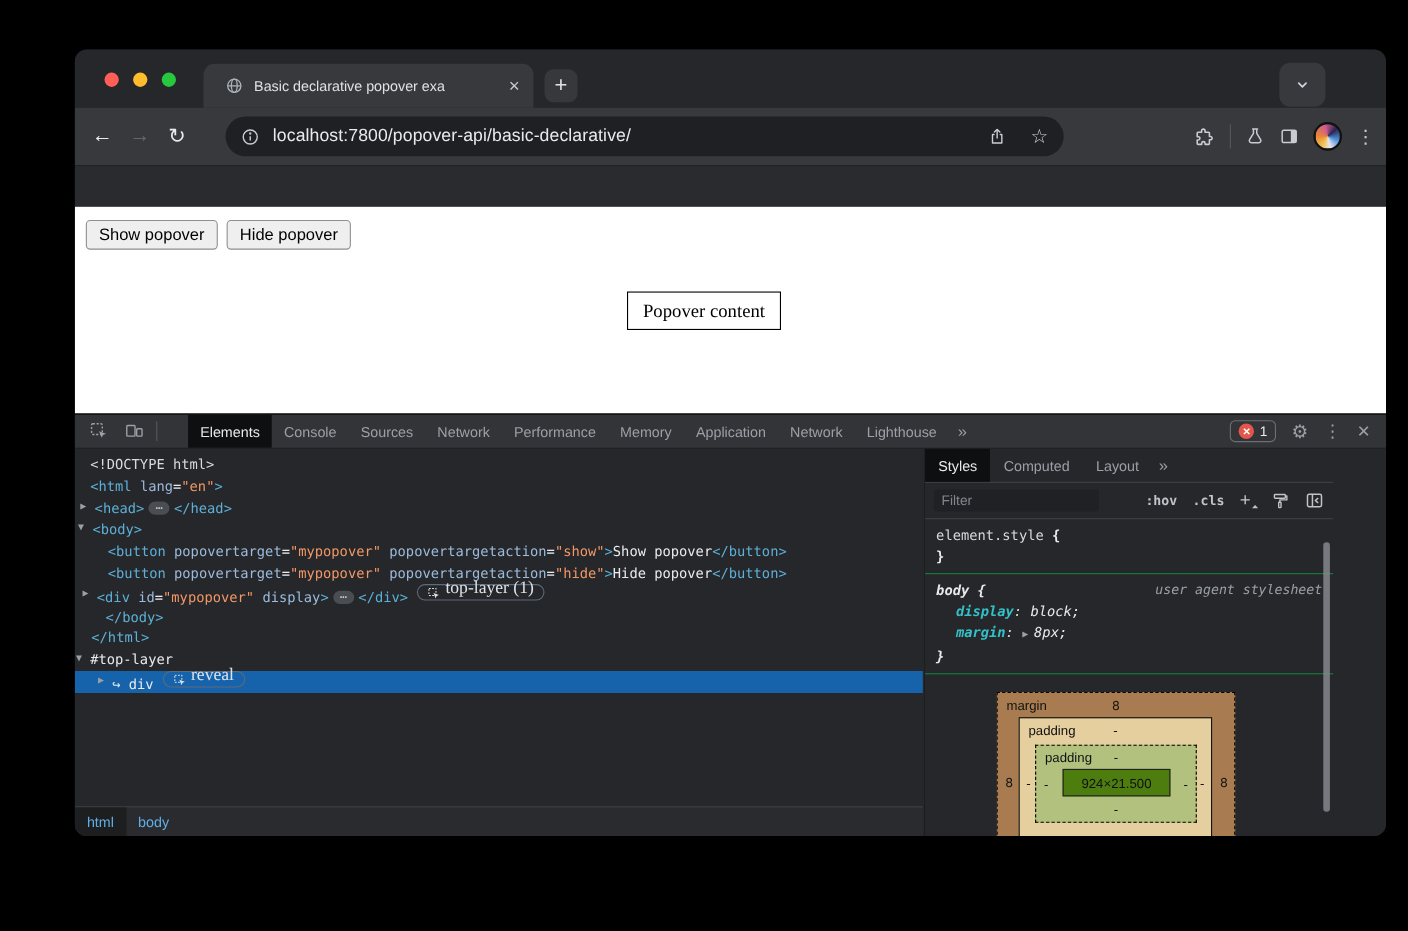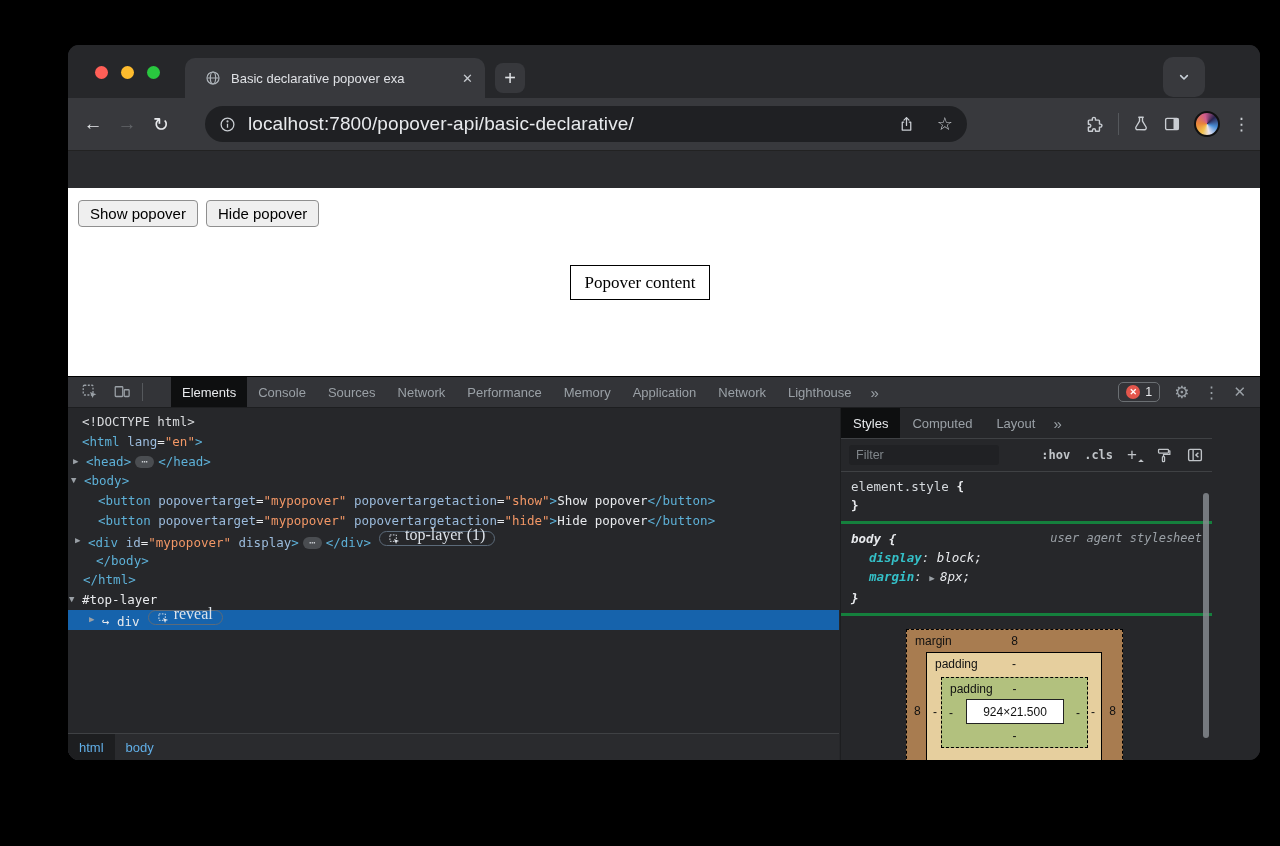--- a/index.html
+++ b/index.html
@@ -25,21 +25,21 @@
   .chevron-btn { position:absolute; left:1095px; top:12px; width:42px; height:40px; border-radius:10px;
                  background:#38393d; display:flex; align-items:center; justify-content:center; }
 
   
   .toolbar { position:absolute; left:0; top:53px; width:100%; height:52px; background:#38393d;
              display:flex; align-items:center; }
   .navbtn { width:34px; text-align:center; font-size:19px; color:#e8eaed; }
   .navbtn.dim { color:#63666a; }
   .url-pill { position:absolute; left:137px; top:8px; width:762px; height:36px; border-radius:18px;
               background:#1f2023; display:flex; align-items:center; padding:0 14px; }
-  .url-text { color:#e8eaed; font-size:19px; margin-left:12px; letter-spacing:.1px; }
+  .url-text { color:#e8eaed; font-size:16px; margin-left:12px; letter-spacing:.1px; }
   .pill-icons { margin-left:auto; display:flex; align-items:center; gap:22px; }
   .tb-right { position:absolute; right:10px; top:8px; height:36px; display:flex; align-items:center; gap:13px; }
   .tb-divider { width:1px; height:22px; background:#55585c; }
   .avatar { width:26px; height:26px; border-radius:50%;
             background:conic-gradient(from 210deg,#f2c14e,#e8833a 18%,#d05b8e 38%,#2a2550 55%,#4a90d9 72%,#e9e4f0 88%,#f2c14e); 
             border:2px solid #111; }
   .kebab { color:#c9cdd2; font-size:17px; line-height:1; }
   .star { color:#c9cdd2; font-size:18px; line-height:1; }
   .strip { position:absolute; left:0; top:105px; width:100%; height:38px; background:#2a2b2e; border-top:1px solid #222; }
 
@@ -94,40 +94,40 @@
   .sp-tab { padding:0 12px; height:100%; display:flex; align-items:center; font-size:13px; color:#9aa0a6; }
   .sp-tab.sel { background:#0e0f10; color:#e8eaed; }
   .sp-more { color:#9aa0a6; font-size:15px; padding:0 6px; }
   .sp-toolbar { height:33px; display:flex; align-items:center; border-bottom:1px solid #3f4144; padding:0 8px; gap:12px; }
   .filter-box { width:150px; height:20px; background:#202124; border-radius:3px; color:#80868b;
                 font-size:12.5px; line-height:20px; padding-left:7px; }
   .sp-tools { margin-left:auto; display:flex; align-items:center; gap:14px; }
   .pseudo { color:#c0c4c8; font-size:12px; font-family:"DejaVu Sans Mono",monospace; font-weight:bold; }
   .plus-btn { color:#c0c4c8; font-size:17px; position:relative; padding-right:4px; }
   .plus-tri { position:absolute; right:-2px; bottom:1px; width:0; height:0; border-left:4px solid transparent; border-top:4px solid #c0c4c8; transform:rotate(-45deg); }
-  .rule { border-bottom:3px solid #15803d; padding:5px 10px 6px; font-family:"DejaVu Sans Mono",monospace;
+  .rule { border-bottom:1px solid #15803d; padding:5px 10px 6px; font-family:"DejaVu Sans Mono",monospace;
           font-size:12.5px; line-height:19px; color:#d5d9dd; }
   .sel-elstyle { color:#d5d9dd; }
   .rule-head { display:flex; }
   .ua-origin { margin-left:auto; color:#9aa0a6; font-style:italic; font-size:12px; }
   .body-rule { font-style:italic; }
   .body-sel { font-weight:bold; color:#e8eaed; }
   .prop { padding-left:18px; }
   .pname { color:#34c0c8; font-weight:bold; }
   .pval { color:#e8eaed; }
   .tri { color:#9aa0a6; font-size:9px; font-style:normal; }
   .brace { color:#e8eaed; font-weight:bold; }
 
   
   .boxmodel { position:absolute; left:65px; top:221px; width:220px; height:132px; overflow:hidden;
               font-size:12px; color:#111; }
   .bm-margin { position:absolute; left:0; top:0; width:217px; height:140px; background:#a87c50; border:1px dashed #000; }
   .bm-border { position:absolute; left:19px; top:22px; width:176px; height:112px; background:#e6cf9e; border:1px solid #000; }
   .bm-padding { position:absolute; left:14px; top:24px; width:147px; height:71px; background:#b2c17e; border:1px dashed #000; }
-  .bm-content { position:absolute; left:24px; top:21px; width:98px; height:25px; background:#ffffff; border:1px solid #222;
+  .bm-content { position:absolute; left:24px; top:21px; width:98px; height:25px; background:#4d7c0f; border:1px solid #222;
                 display:flex; align-items:center; justify-content:center; }
   .bm-label { position:absolute; left:8px; top:4px; }
   .bm-topval { position:absolute; left:0; right:0; top:4px; text-align:center; }
   .bm-side { position:absolute; top:74px; }
   .scroll-thumb { position:absolute; right:3px; top:85px; width:6px; height:245px; border-radius:3px; background:#85898e; opacity:.85; }
 
   svg { display:block; }
 </style>
 </head>
 <body>

